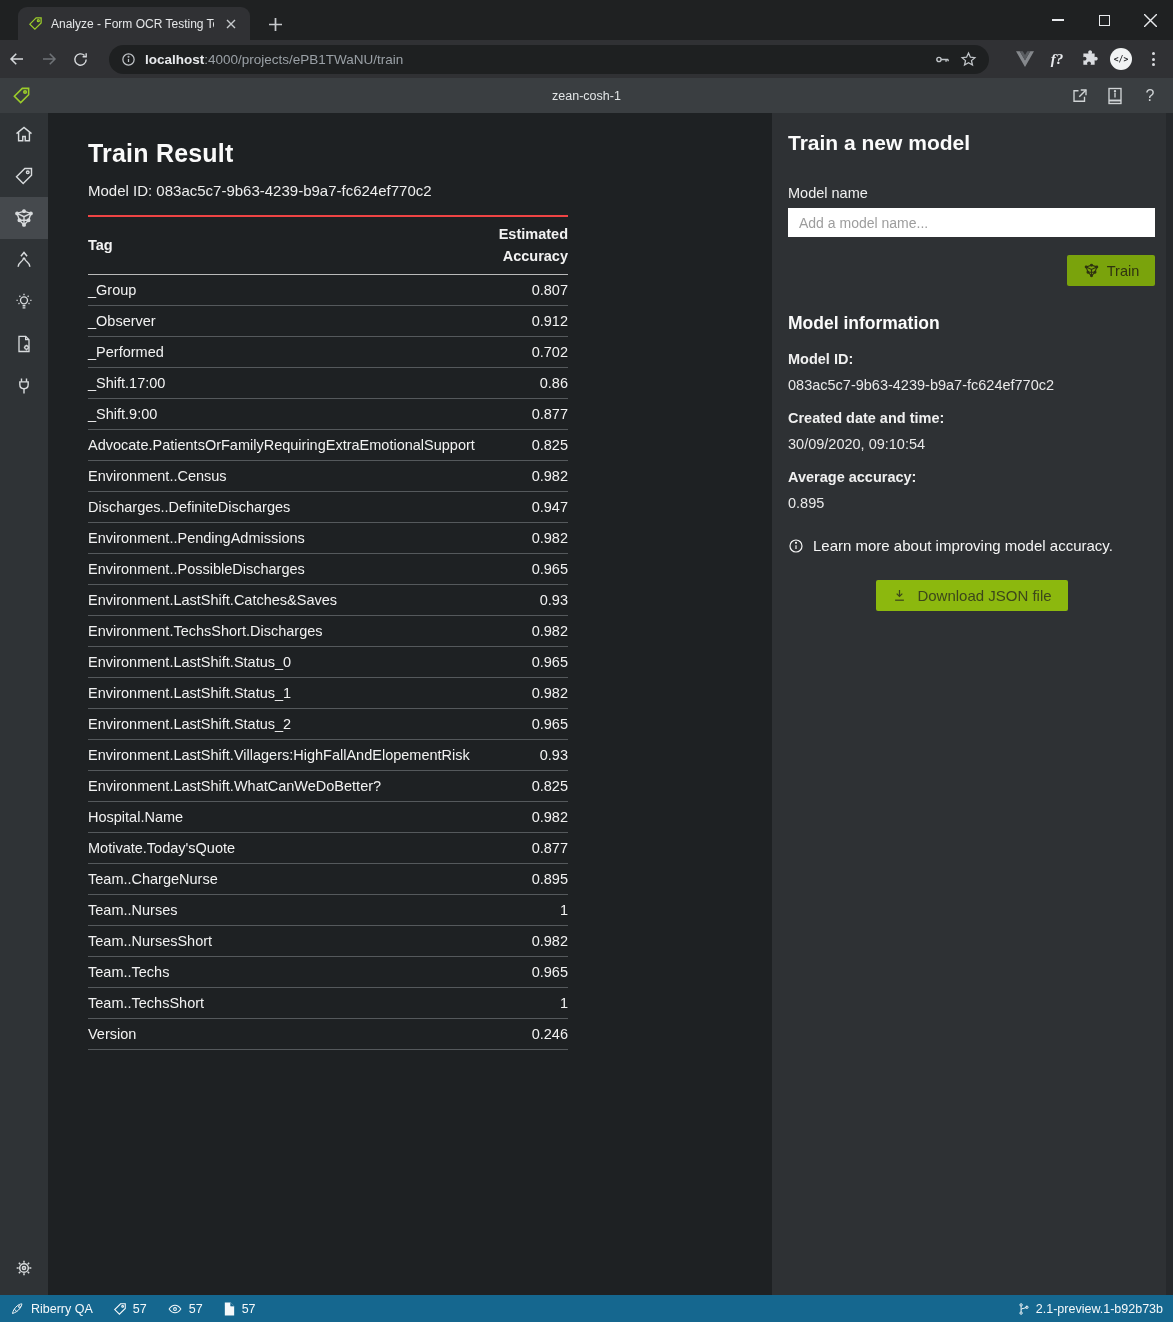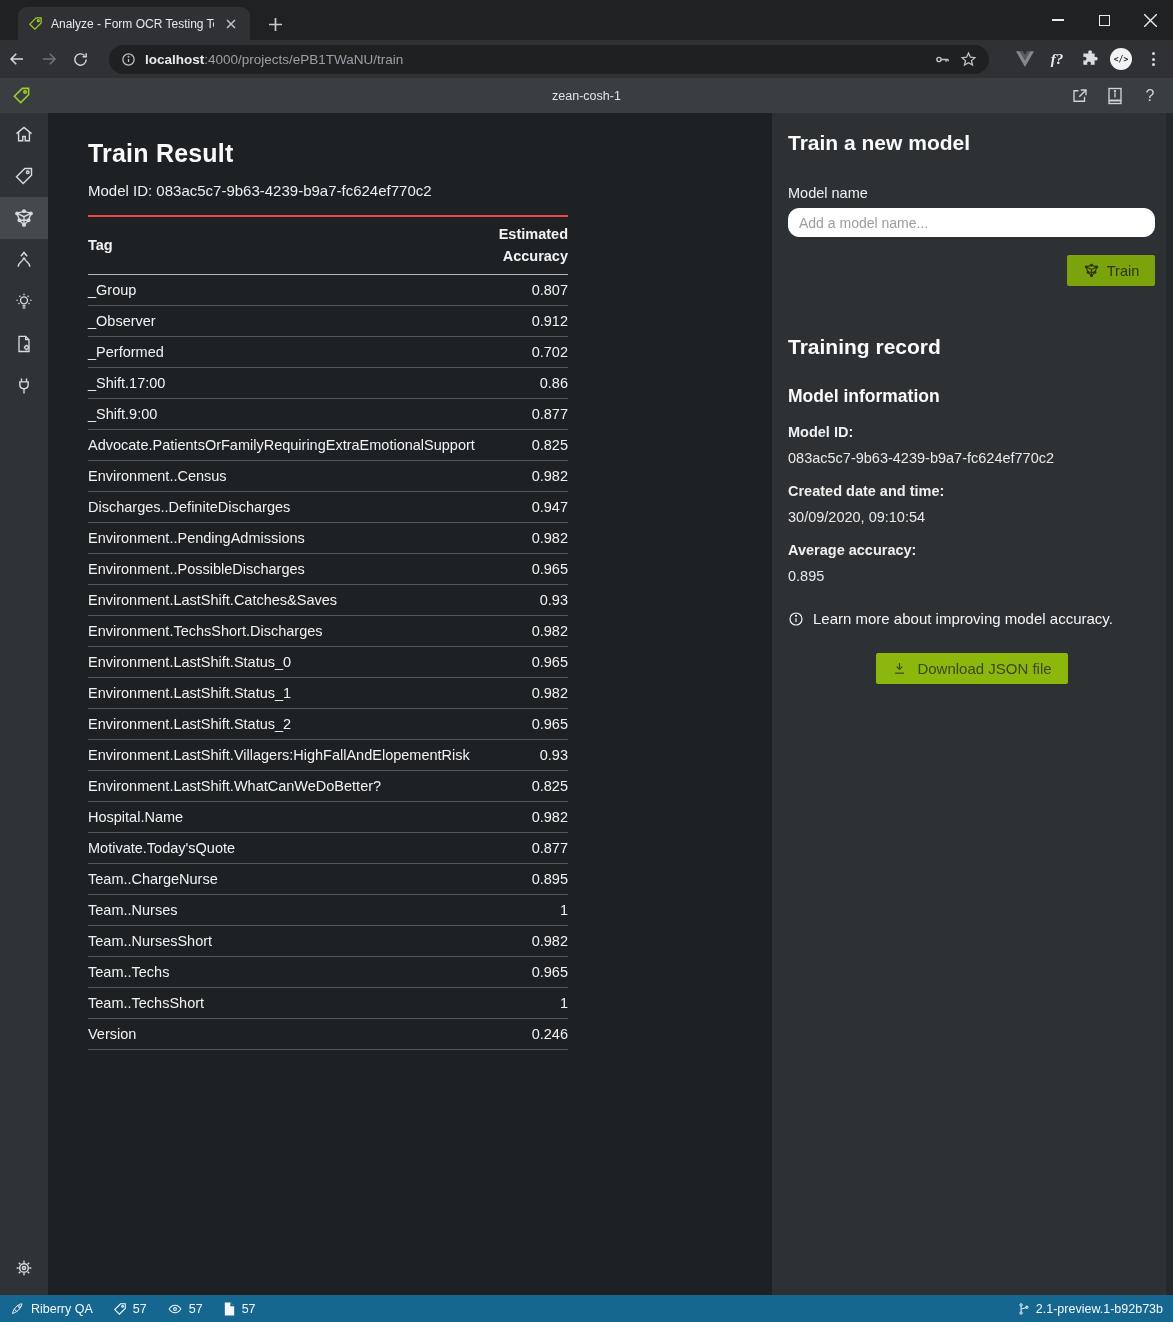--- a/index.html
+++ b/index.html
@@ -59,21 +59,21 @@
   .acc-head { display:flex; justify-content:space-between; align-items:center; border-bottom:1px solid #b9b9b9; padding:6px 0; }
   .acc-head .col-tag { font-weight:700; font-size:14.5px; }
   .acc-head .col-acc { font-weight:700; font-size:14.5px; width:80px; text-align:right; line-height:1.55; }
   .acc-row { display:flex; justify-content:space-between; align-items:center; height:31px; border-bottom:1px solid #55595c; font-size:14.5px; }
   .acc-row .cell-acc { text-align:right; }
 
   
   .rightpanel { position:absolute; left:772px; top:113px; width:401px; height:1182px; background:#2e3134; padding:18px 18px 0 16px; }
   .rp-h1 { font-size:21px; font-weight:600; color:#fbfbfb; }
   .field-label { margin-top:30px; font-size:14.5px; color:#f0f0f0; }
-  .model-input { margin-top:7px; width:367px; height:29px; background:#ffffff; border:1px solid #ffffff; border-radius:11px;
+  .model-input { margin-top:7px; width:367px; height:29px; background:#ffffff; border:1px solid #ffffff; border-radius:0;
                  padding:0 10px; font-size:14px; color:#323130; font-family:"Liberation Sans", sans-serif; }
   .model-input::placeholder { color:#9d9d9d; }
   .train-btn { margin-top:18px; margin-left:279px; width:88px; height:31px; background:#7aa30c; border:none; border-radius:2px;
                display:flex; align-items:center; justify-content:center; gap:7px; font-size:14.5px; color:#2f3310;
                font-family:"Liberation Sans", sans-serif; cursor:pointer; }
   .rp-h1.record { margin-top:49px; }
   .rp-h2 { margin-top:27px; font-size:17.5px; font-weight:600; color:#fbfbfb; }
   .info-label { margin-top:17px; font-size:14.5px; font-weight:700; color:#f0f0f0; }
   .info-value { margin-top:10px; font-size:14.5px; color:#e9e9e9; }
   .learn-more { margin-top:26px; display:flex; align-items:center; gap:9px; font-size:15px; color:#f5f5f5; }
@@ -409,21 +409,20 @@
           <circle cx="12" cy="4.5" r="1.3" fill="#2f3310"></circle>
         <circle cx="19.5" cy="7" r="1.3" fill="#2f3310"></circle>
           <circle cx="7" cy="14.5" r="1.3" fill="#2f3310"></circle>
         <circle cx="17" cy="14.5" r="1.3" fill="#2f3310"></circle>
           <circle cx="12" cy="19.5" r="1.3" fill="#2f3310"></circle>
       </svg>
     </span>
     <span>Train</span>
   </button>
 
-  <h2 class="rp-h1 record">Training record</h2>
   <h3 class="rp-h2">Model information</h3>
 
   <div class="info-label">Model ID:</div>
   <div class="info-value">083ac5c7-9b63-4239-b9a7-fc624ef770c2</div>
 
   <div class="info-label">Created date and time:</div>
   <div class="info-value">30/09/2020, 09:10:54</div>
 
   <div class="info-label">Average accuracy:</div>
   <div class="info-value">0.895</div>

